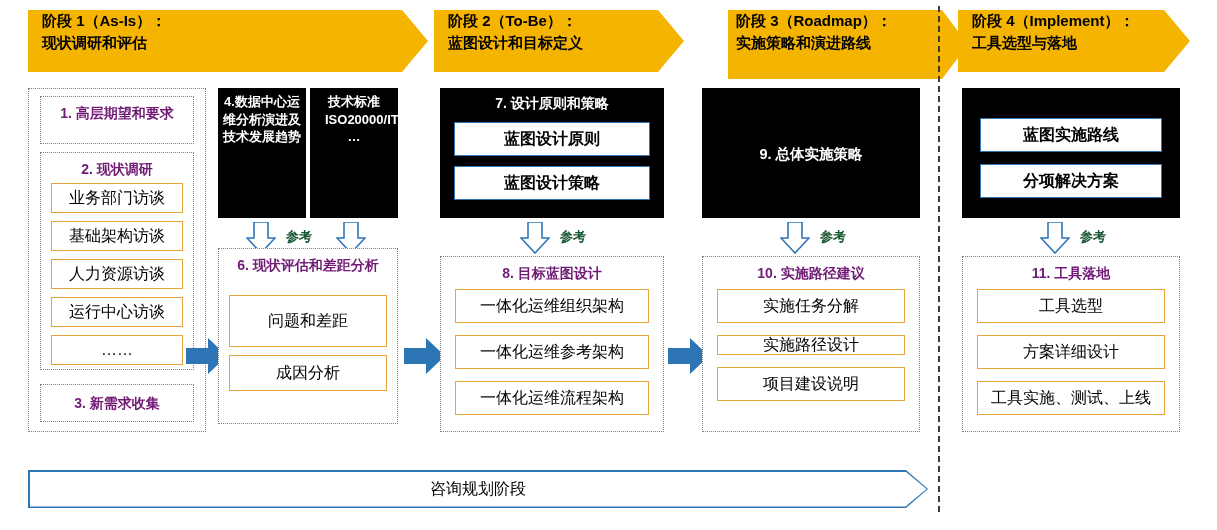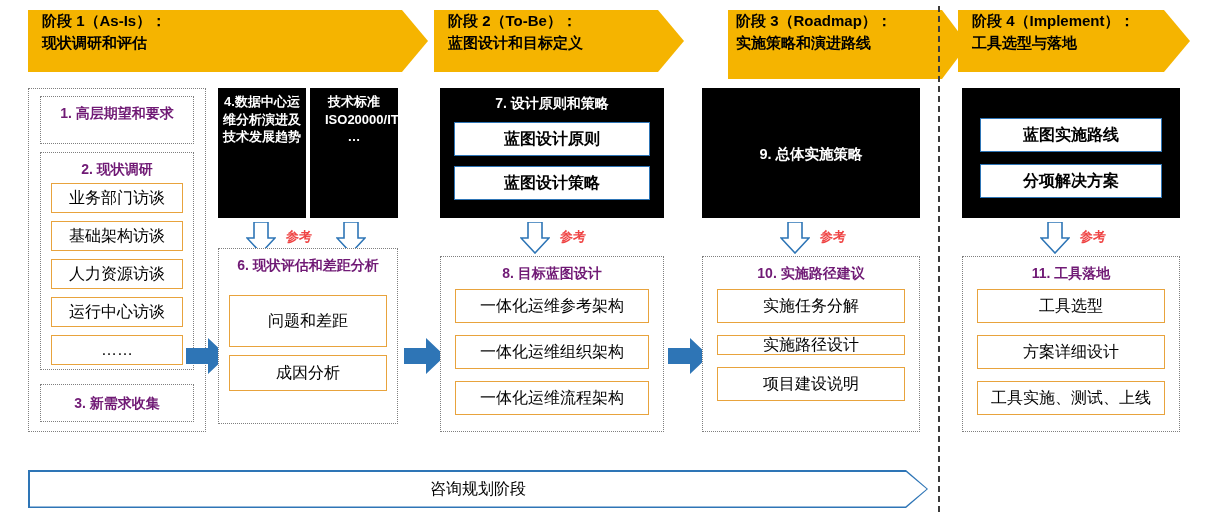--- a/index.html
+++ b/index.html
@@ -77,21 +77,21 @@
     position:absolute;
     border-left:2px dashed #3b3b3b;
   }
 
   
   .harrow{position:absolute;}
   
   .darrow{position:absolute;}
   .ref{
     position:absolute;
-    font-size:13px;font-weight:bold;color:#ef4444;
+    font-size:13px;font-weight:bold;color:#14532d;
   }
 
   
   .bottom-banner{
     position:absolute;
     border:1.5px solid #2E75B6;
     background:#ffffff;
     box-sizing:border-box;
     color:#000;
     font-size:16px;
@@ -204,22 +204,22 @@
   </div>
 
   <svg class="darrow" style="left:520px;top:222px;" width="30" height="32" viewBox="0 0 30 32">
     <polygon points="8,0 22,0 22,16 29,16 15,31 1,16 8,16" fill="#ffffff" stroke="#2E75B6" stroke-width="1.6"></polygon>
   </svg>
   <div class="ref" style="left:560px;top:228px;">参考</div>
 
   <div class="dotted" style="left:440px;top:256px;width:224px;height:176px;">
     <div class="hd">8. 目标蓝图设计</div>
     <div class="inner-list" style="top:32px;">
+      <div class="wbox" style="height:34px;margin:0 14px 12px 14px;">一体化运维组织架构</div>
       <div class="wbox" style="height:34px;margin:0 14px 12px 14px;">一体化运维参考架构</div>
-      <div class="wbox" style="height:34px;margin:0 14px 12px 14px;">一体化运维组织架构</div>
       <div class="wbox" style="height:34px;margin:0 14px 12px 14px;">一体化运维流程架构</div>
     </div>
   </div>
 
   <svg class="harrow" style="left:668px;top:338px;" width="42" height="36" viewBox="0 0 42 36">
     <polygon points="0,10 22,10 22,0 41,18 22,36 22,26 0,26" fill="#2E75B6"></polygon>
   </svg>
 
   <div class="blue" style="left:702px;top:88px;width:218px;height:130px;display:flex;align-items:center;justify-content:center;">
     <div class="hd" style="font-size:14.5px;">9. 总体实施策略</div>

